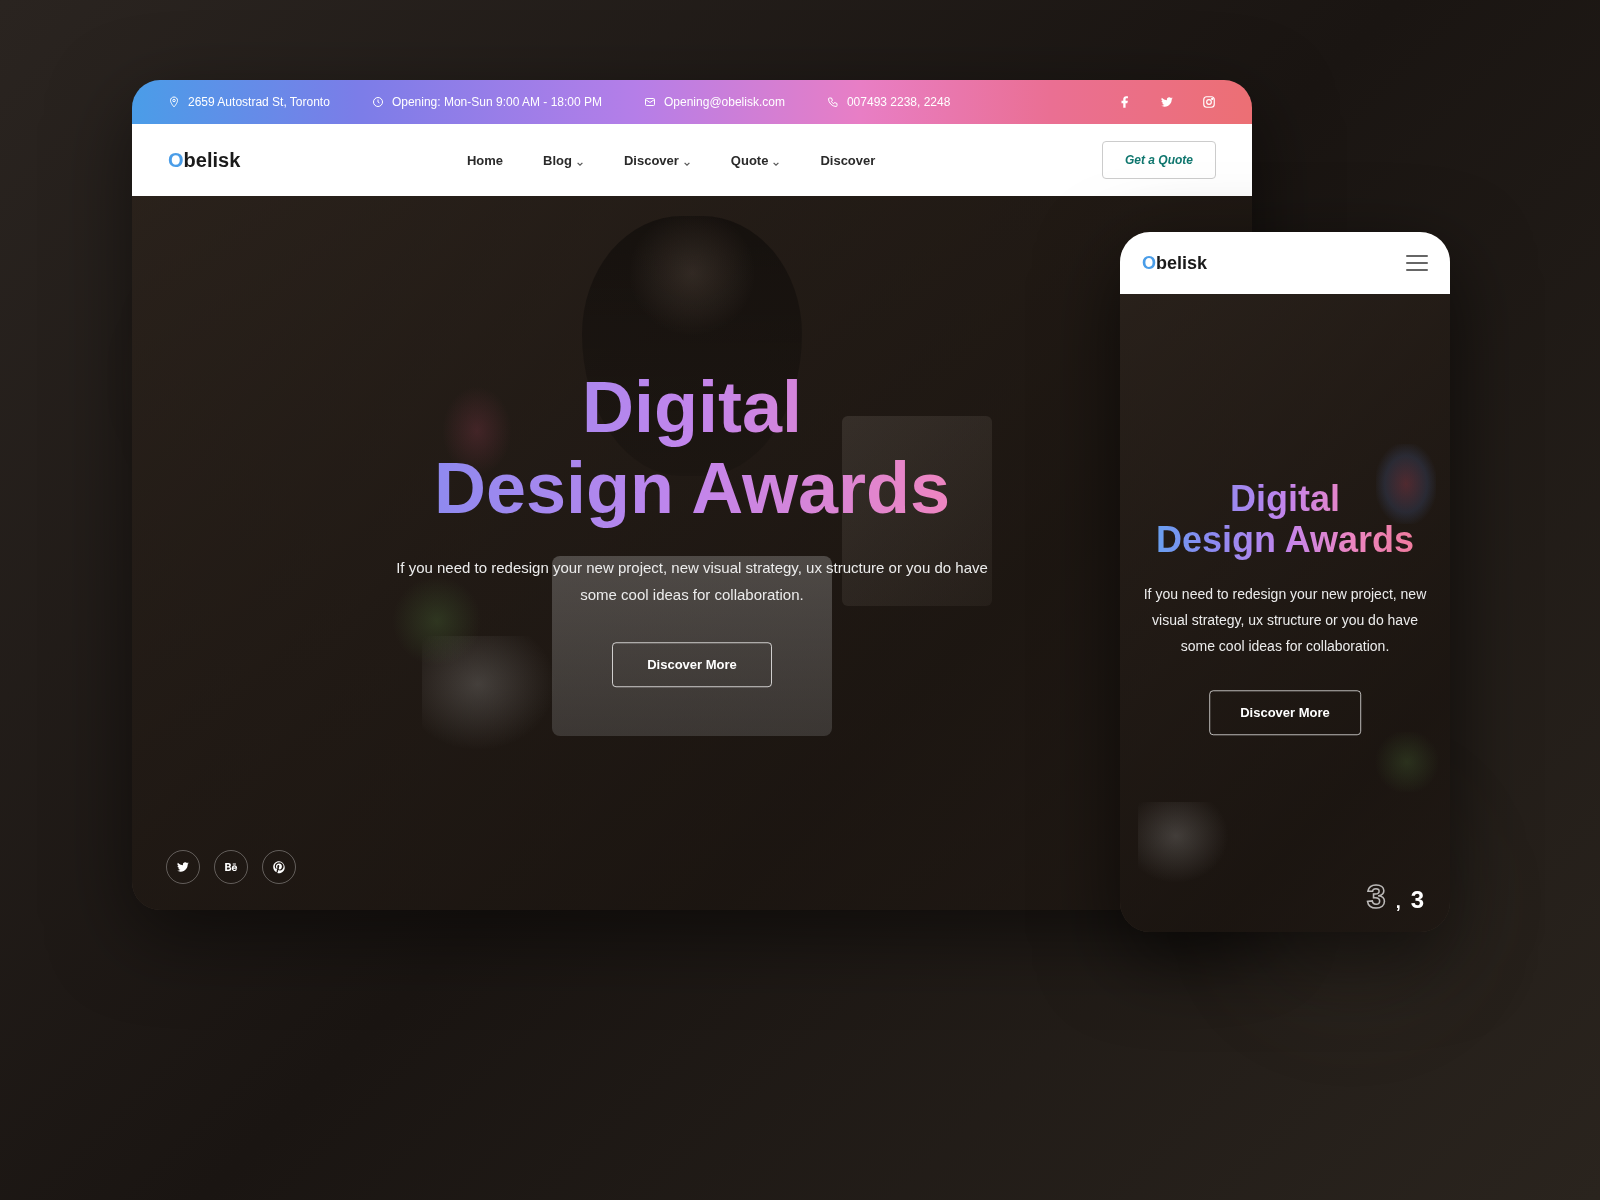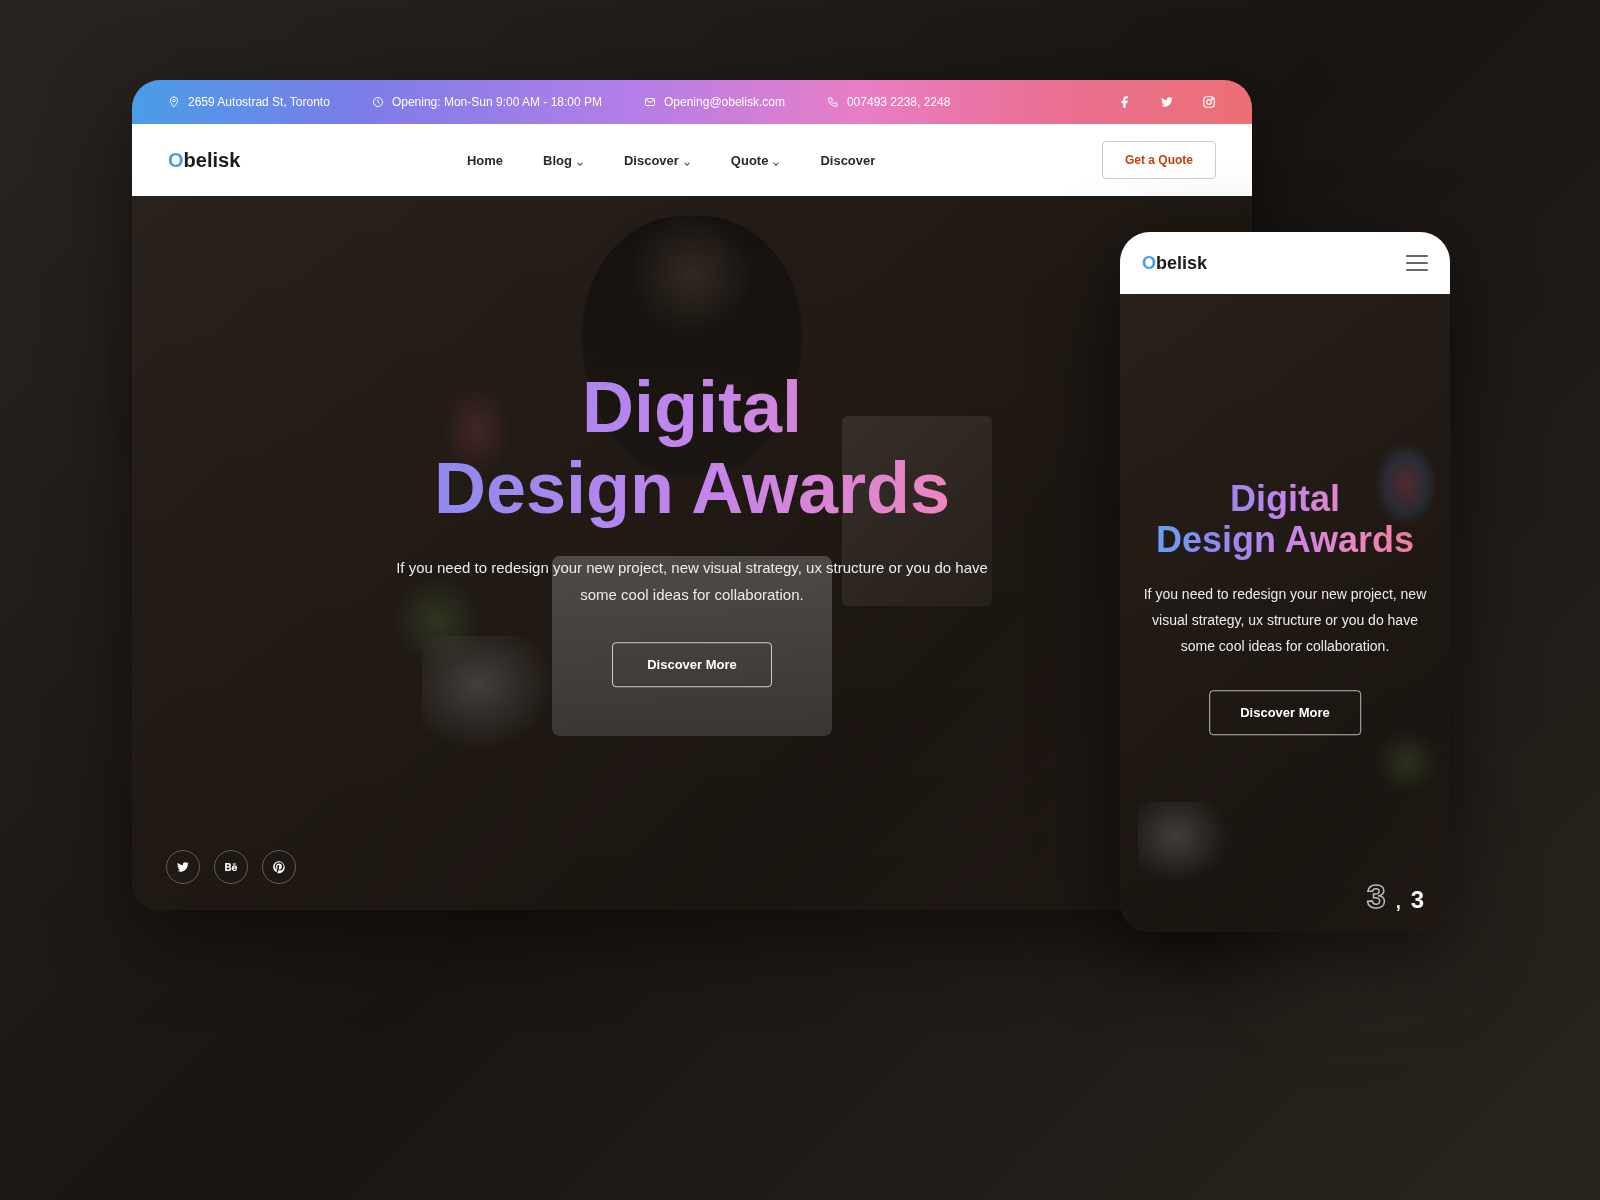--- a/index.html
+++ b/index.html
@@ -116,23 +116,24 @@
 .chevron-down {
   width: 8px;
   height: 8px;
 }
 .quote-btn {
   border: 1px solid #ccc;
   border-radius: 4px;
   padding: 11px 22px;
   font-size: 12px;
   font-weight: 600;
-  color: #c2410c;
+  color: #0f766e;
   background: transparent;
   cursor: pointer;
+  font-style: italic;
 }
 
 
 .hero {
   position: relative;
   height: 714px;
   background: linear-gradient(rgba(20,15,12,0.6), rgba(20,15,12,0.7)),
     linear-gradient(135deg, #4a3d32 0%, #3a2f26 35%, #2d241c 70%, #3a2f26 100%);
 }
 .hero-content {

